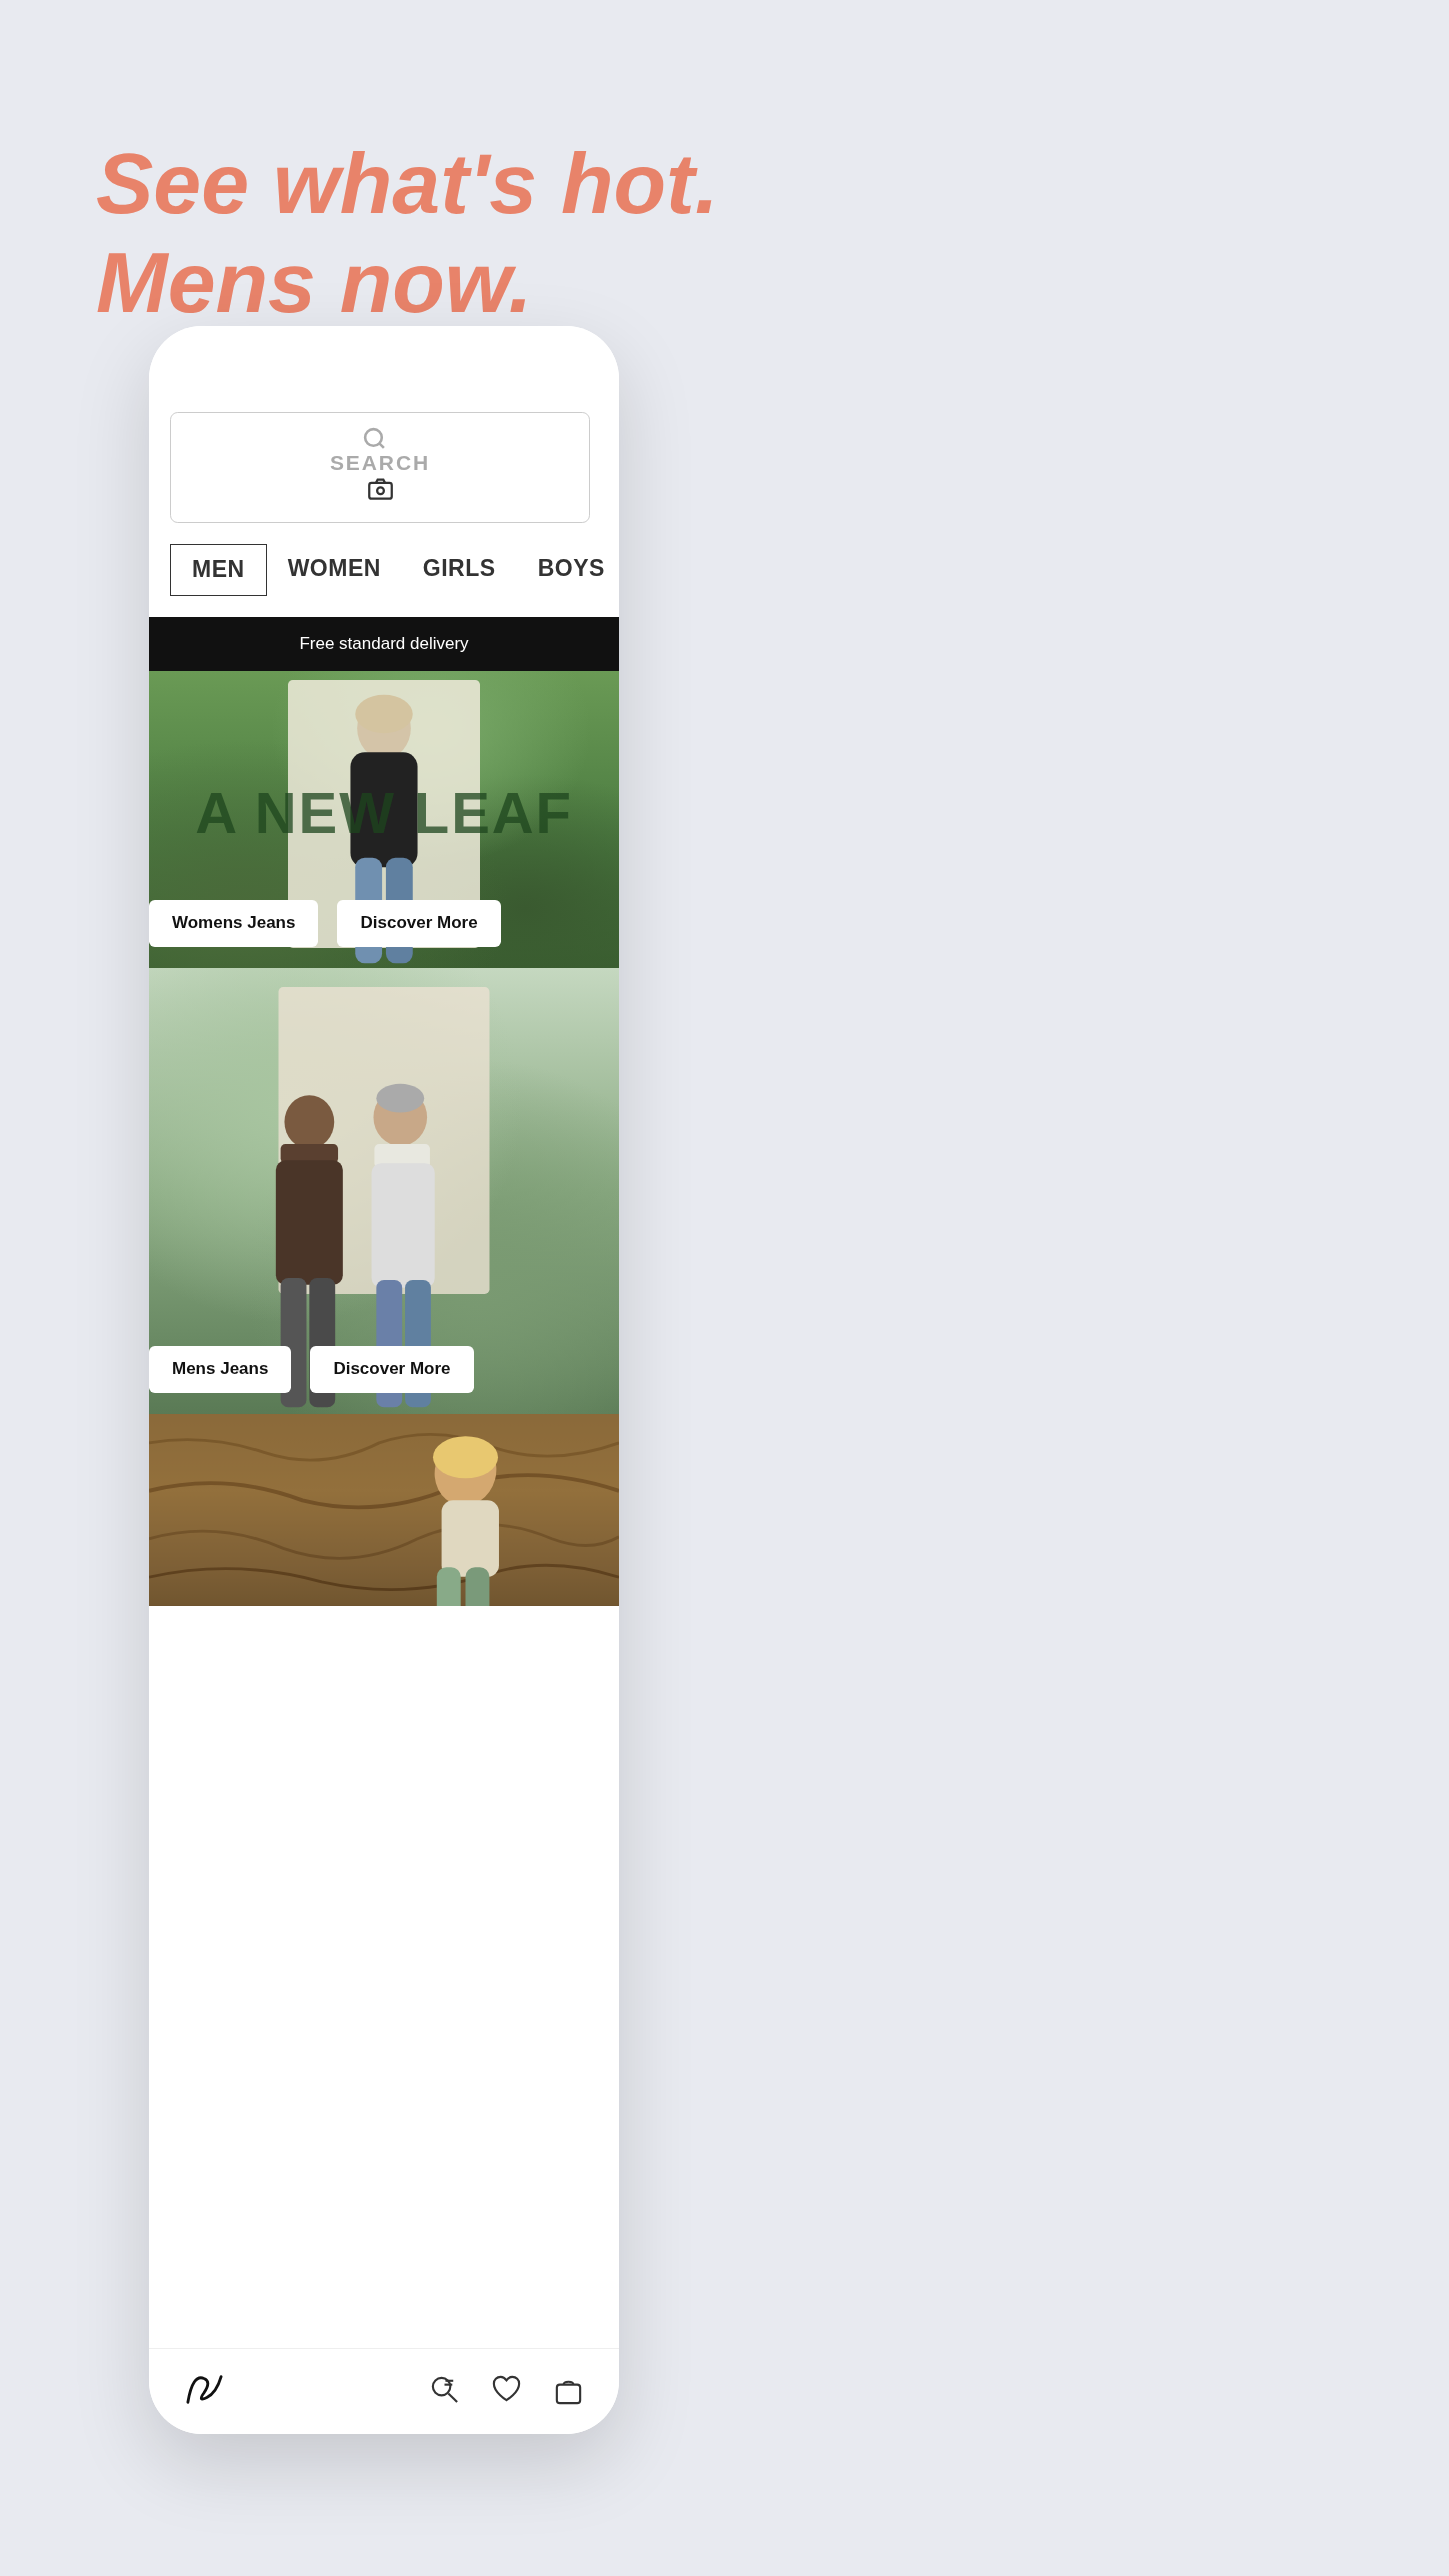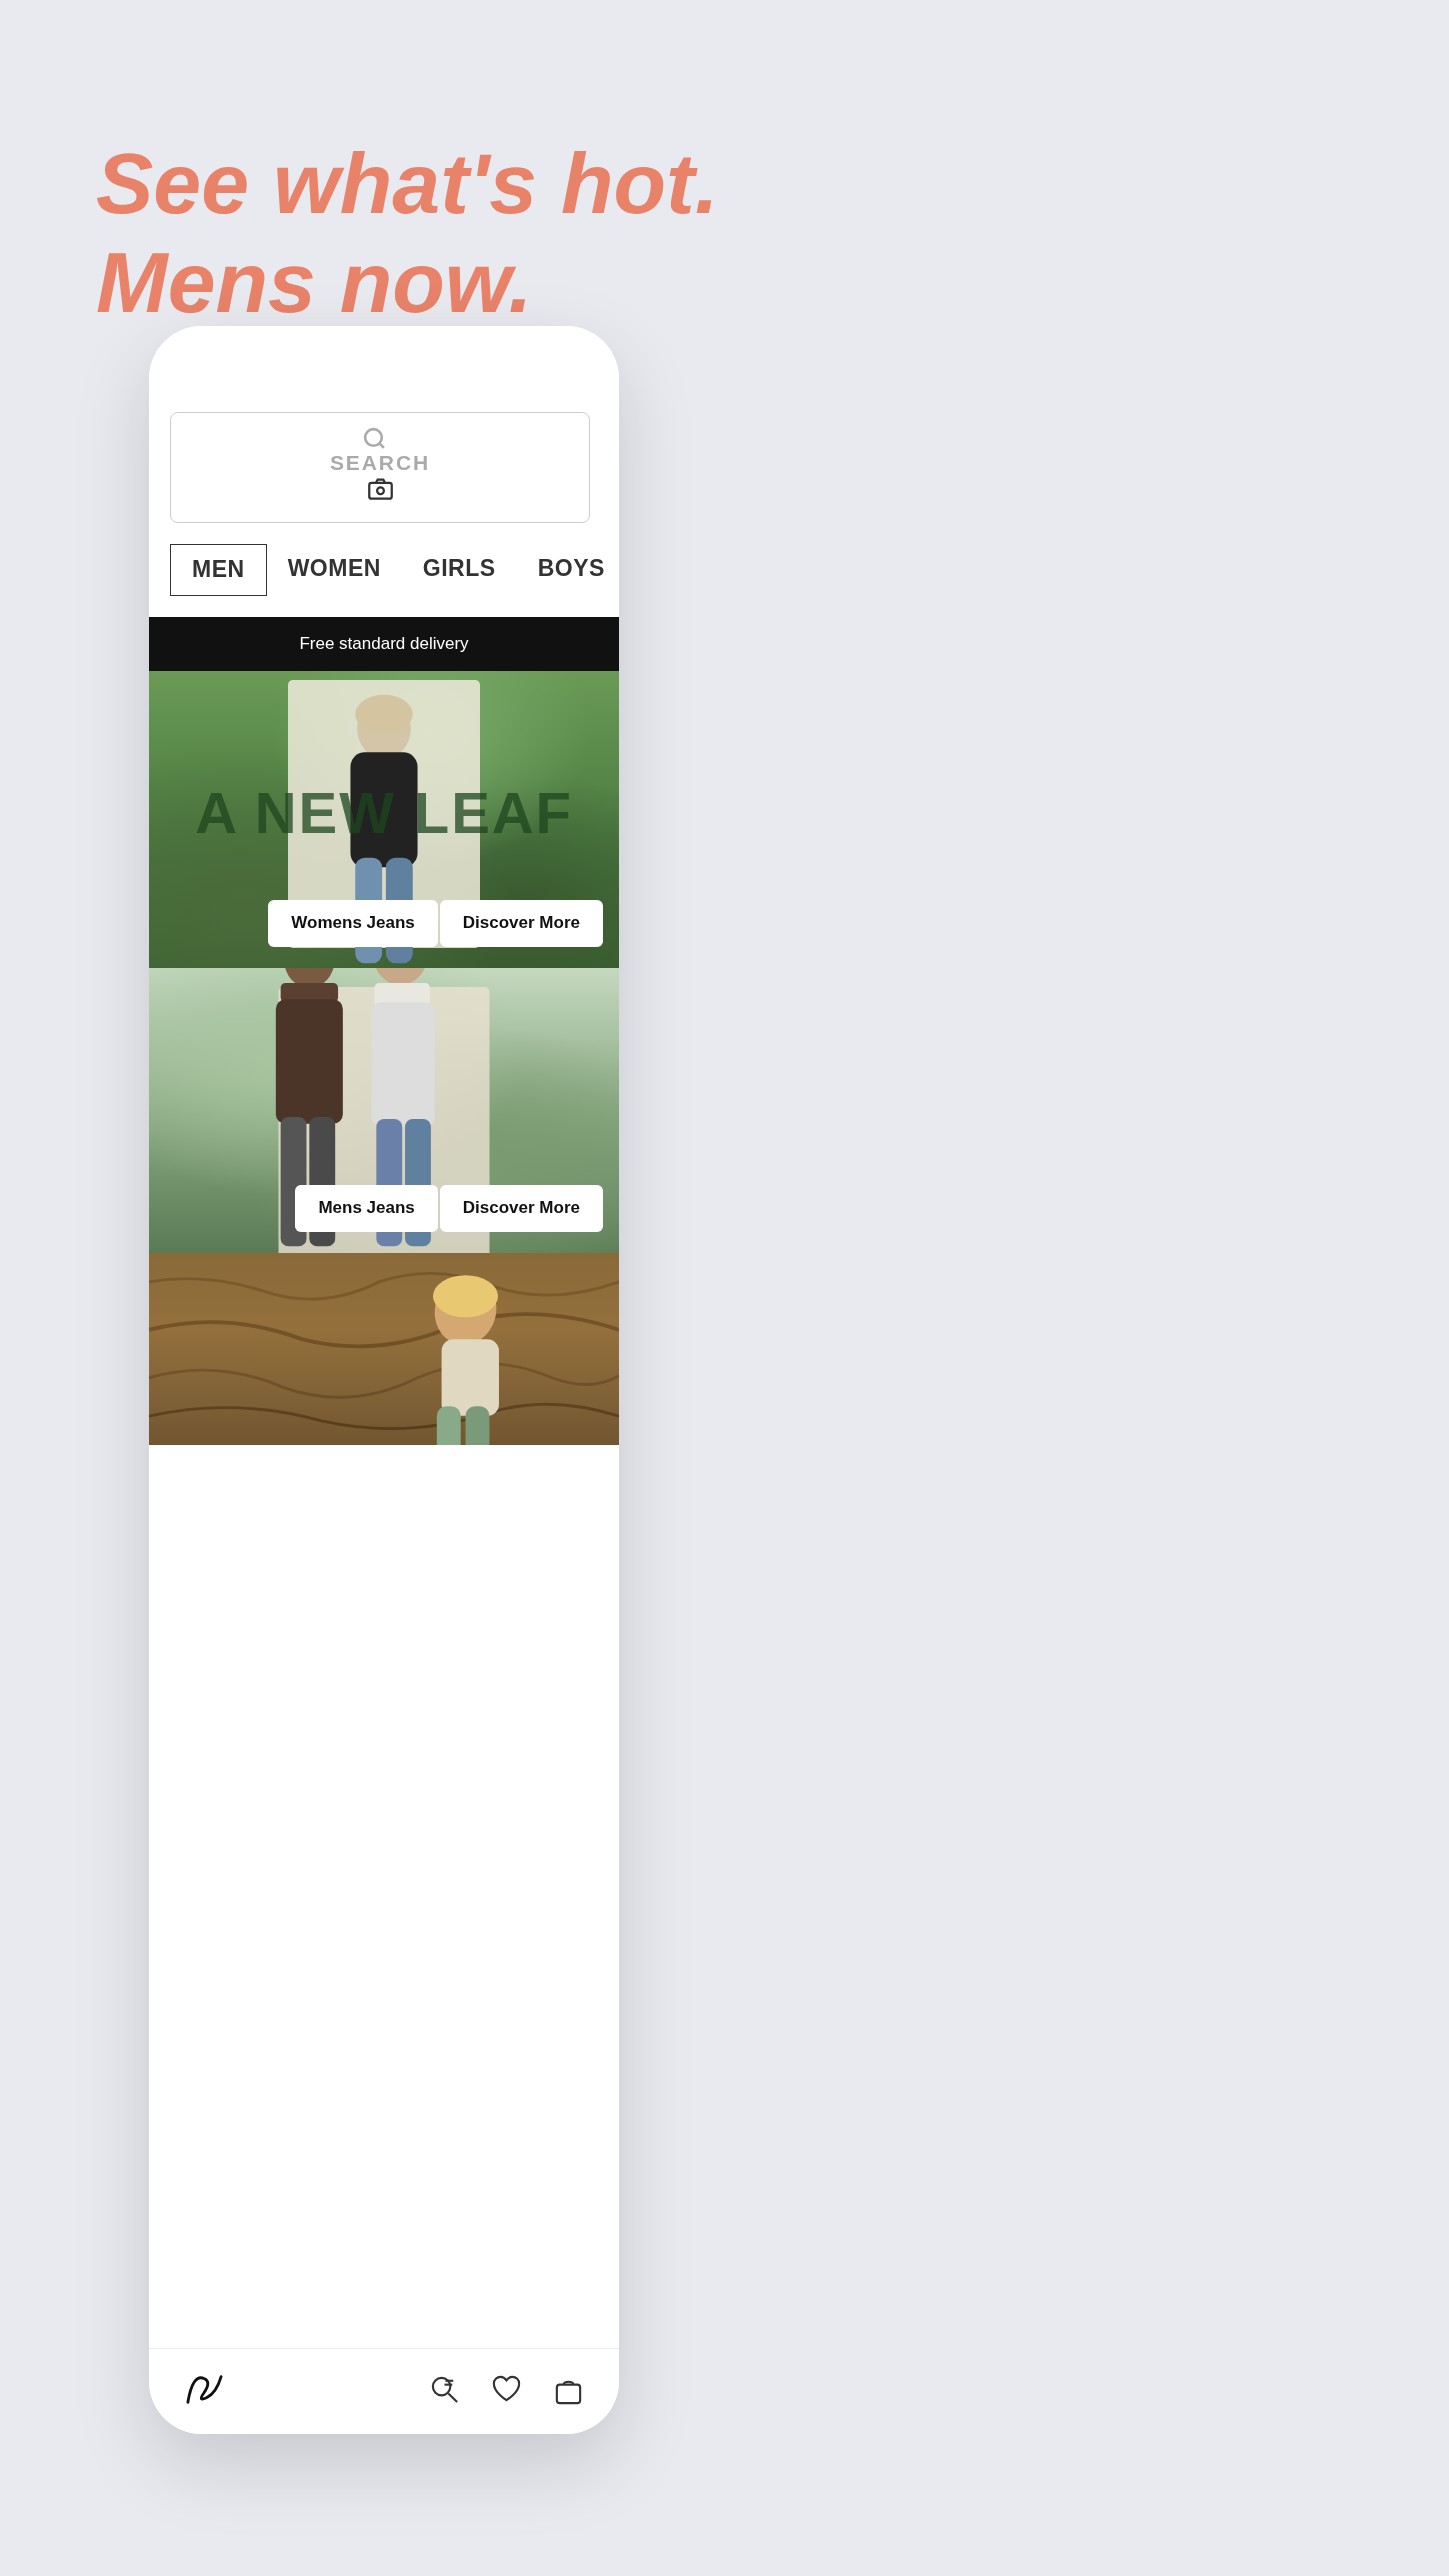--- a/index.html
+++ b/index.html
@@ -161,24 +161,24 @@
       color: rgba(30, 70, 30, 0.75);
       letter-spacing: 1.9px;
       z-index: 2;
     }
 
     
     .hero-buttons {
       position: absolute;
       bottom: 21px;
       left: 0;
-      right: 16px;
-      display: flex;
-      justify-content: flex-end;
-      gap: 2px;
+      right: 8px;
+      display: flex;
+      justify-content: flex-start;
+      gap: 19px;
       z-index: 3;
     }
 
     .hero-btn {
       background: #fff;
       border: none;
       border-radius: 5.8px;
       padding: 13.4px 23px;
       font-size: 17px;
       font-weight: 700;
@@ -215,21 +215,21 @@
       background: #aaa;
       border-radius: 2.9px;
       position: absolute;
       top: 9.6px;
     }
 
     
     .hero-section-2 {
       position: relative;
       width: 100%;
-      height: 285px;
+      height: 446px;
       overflow: hidden;
     }
 
     .scene-2 {
       position: absolute;
       top: 0; left: 0; right: 0; bottom: 0;
       background:
         radial-gradient(ellipse at 30% 30%, #a8c5a0 0%, transparent 50%),
         radial-gradient(ellipse at 70% 70%, #7a9a72 0%, transparent 50%),
         linear-gradient(180deg, #c5d8c0 0%, #8aaa82 50%, #5a7a55 100%);

